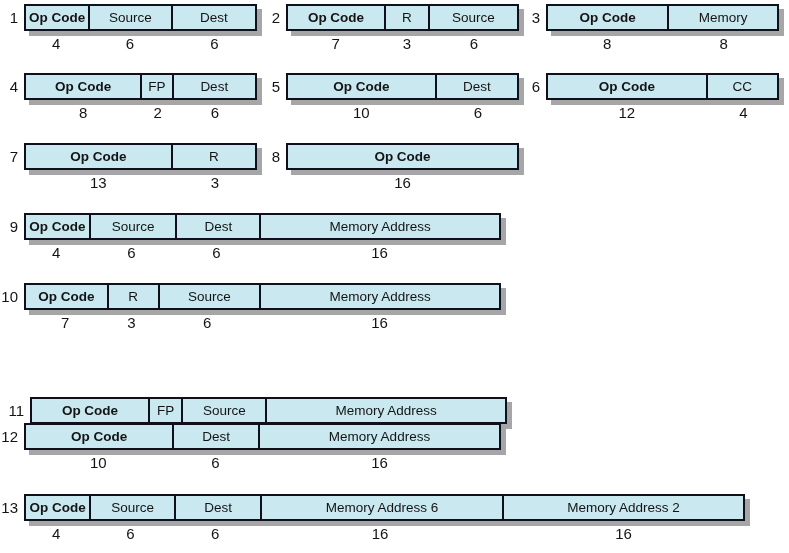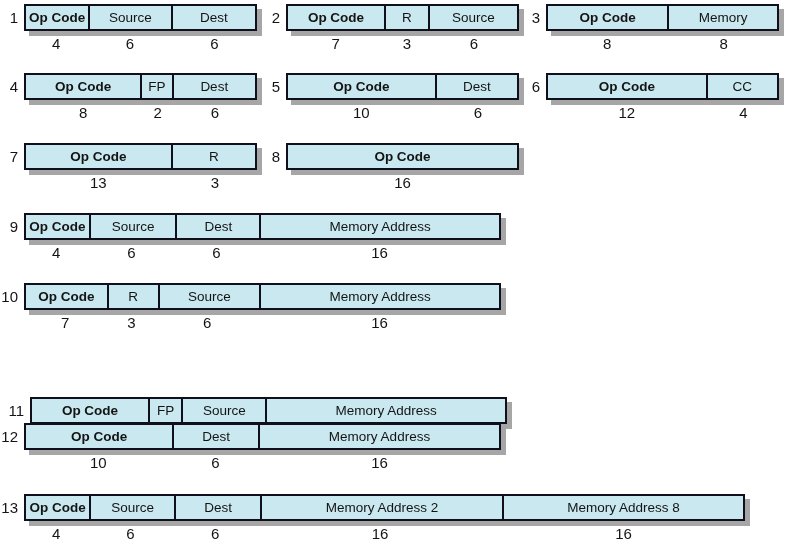--- a/index.html
+++ b/index.html
@@ -190,22 +190,22 @@
         <span class="bit" style="flex-grow: 85;">6</span>
         <span class="bit" style="flex-grow: 242;">16</span>
       </div>
     </div>
     <div class="format" style="left: 24px; top: 494px; width: 721px;">
       <span class="fmt-num">13</span>
       <div class="box">
         <span class="field" style="flex-grow: 64;">Op Code</span>
         <span class="field" style="flex-grow: 84;">Source</span>
         <span class="field" style="flex-grow: 85;">Dest</span>
-        <span class="field" style="flex-grow: 243;">Memory Address 2</span>
-        <span class="field" style="flex-grow: 242;">Memory Address 8</span>
+        <span class="field" style="flex-grow: 243;">Memory Address 6</span>
+        <span class="field" style="flex-grow: 242;">Memory Address 2</span>
       </div>
       <div class="bits">
         <span class="bit" style="flex-grow: 64;">4</span>
         <span class="bit" style="flex-grow: 84;">6</span>
         <span class="bit" style="flex-grow: 85;">6</span>
         <span class="bit" style="flex-grow: 243;">16</span>
         <span class="bit" style="flex-grow: 242;">16</span>
       </div>
     </div>
   </div>

